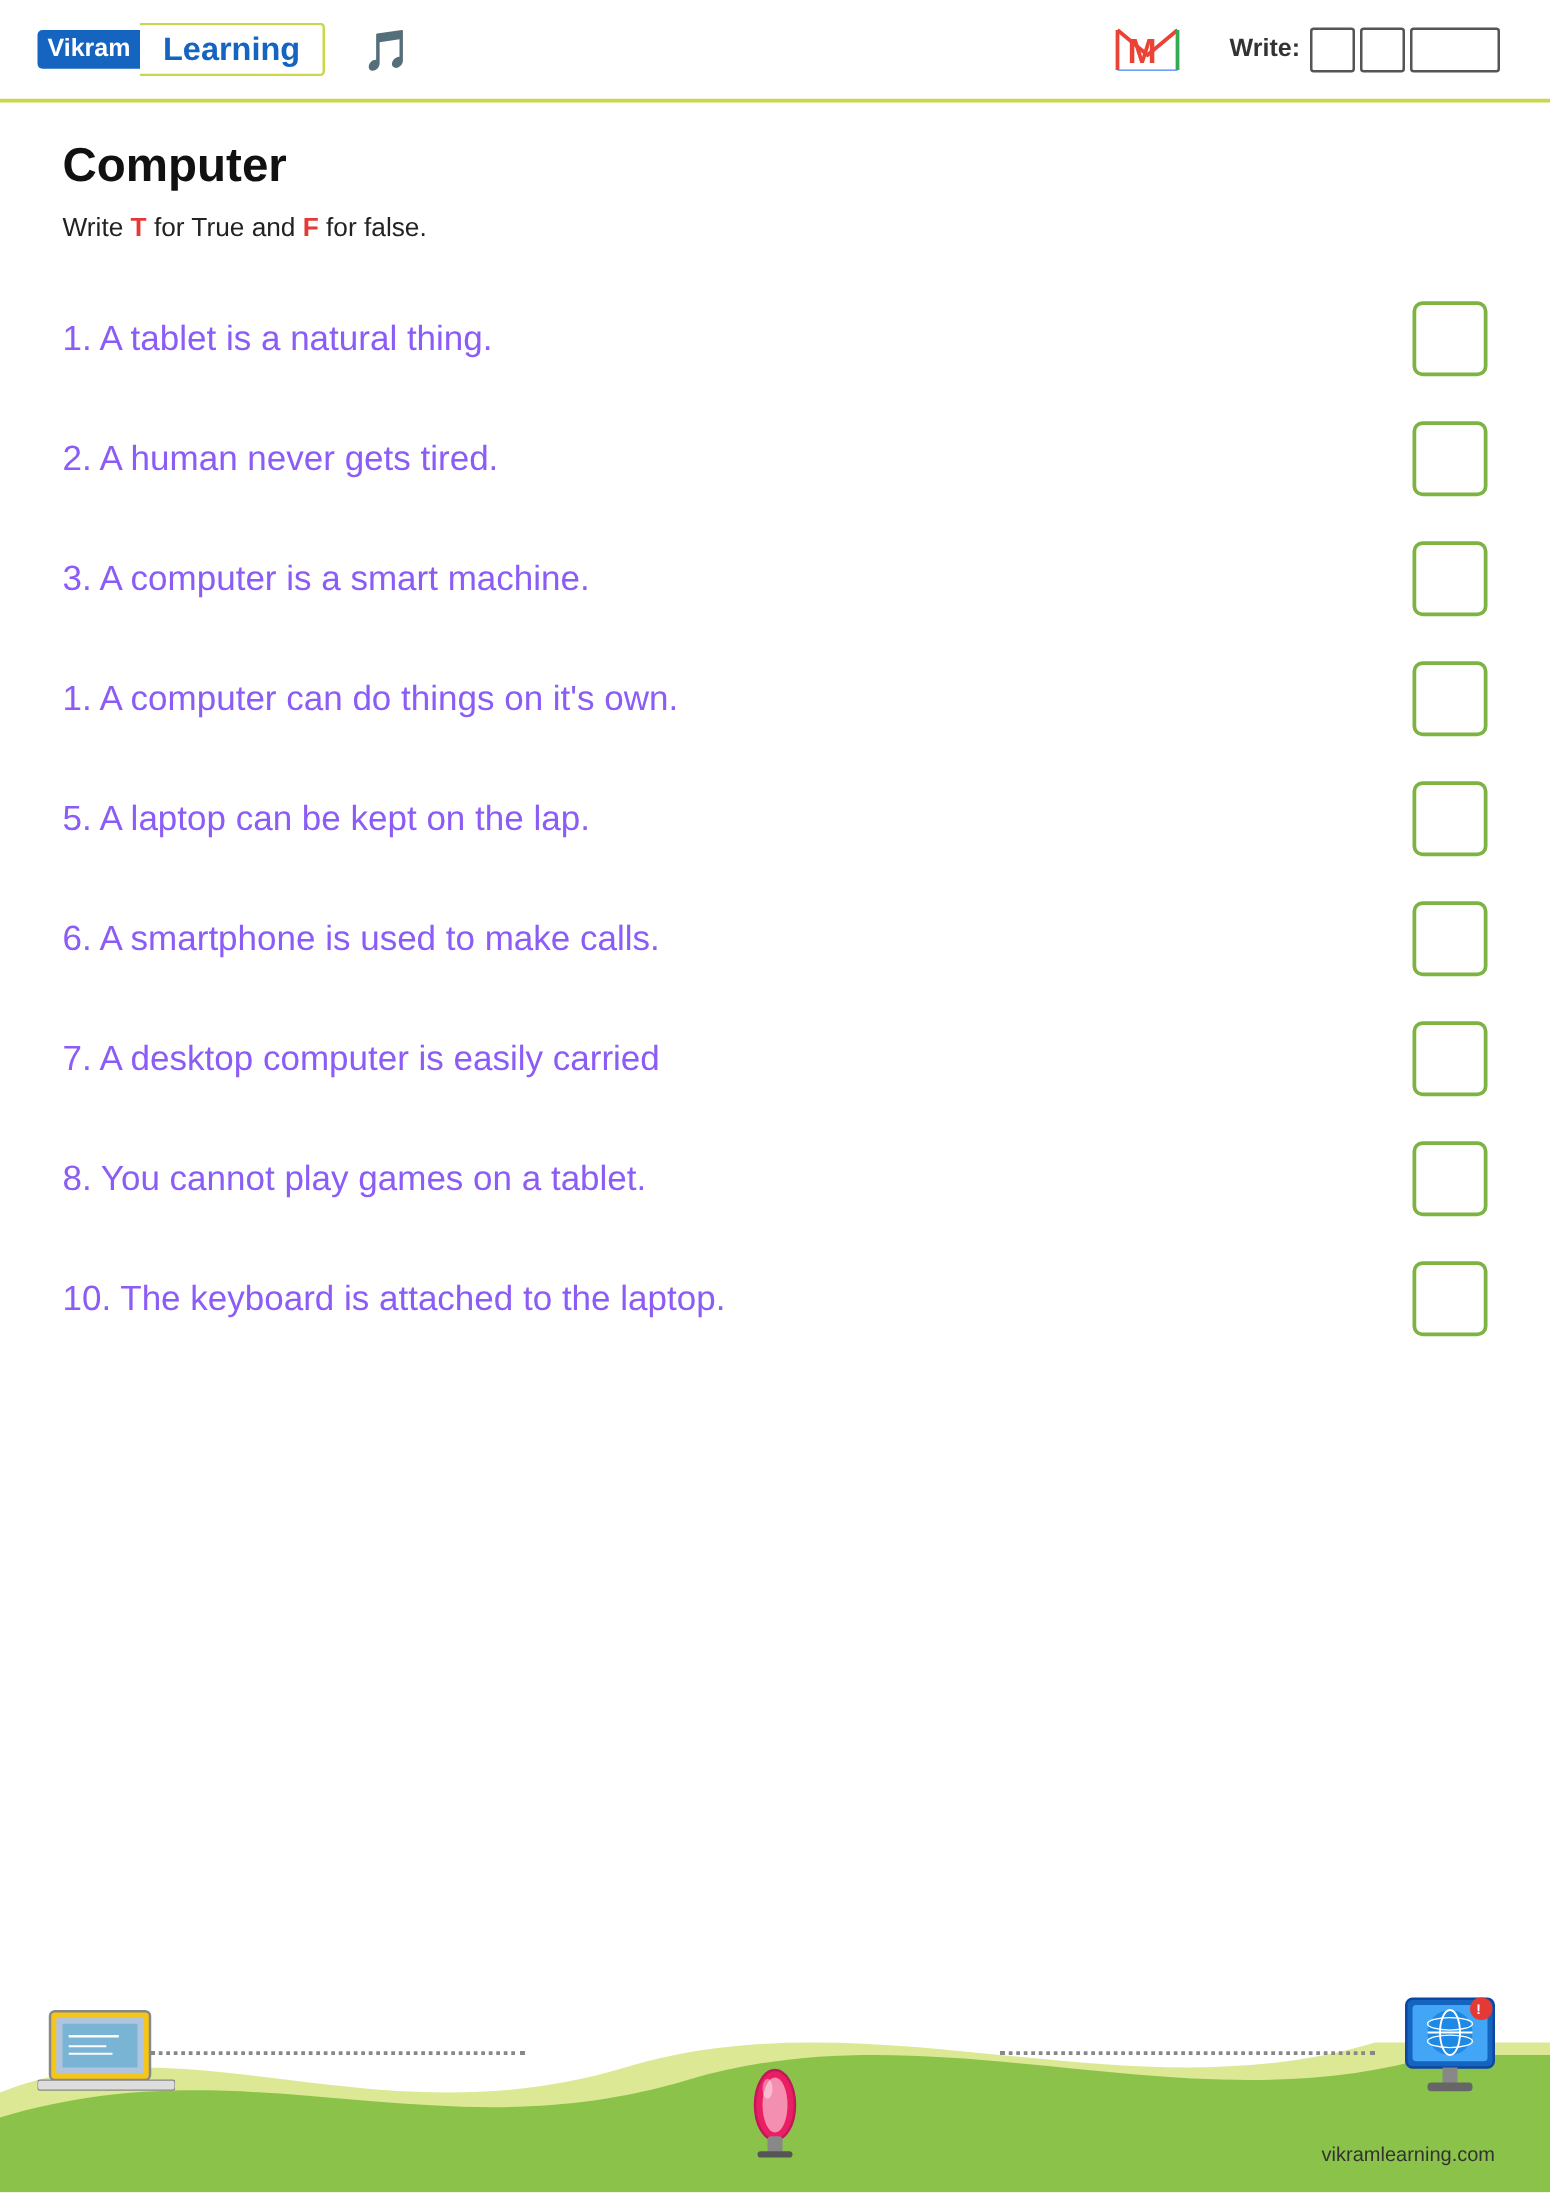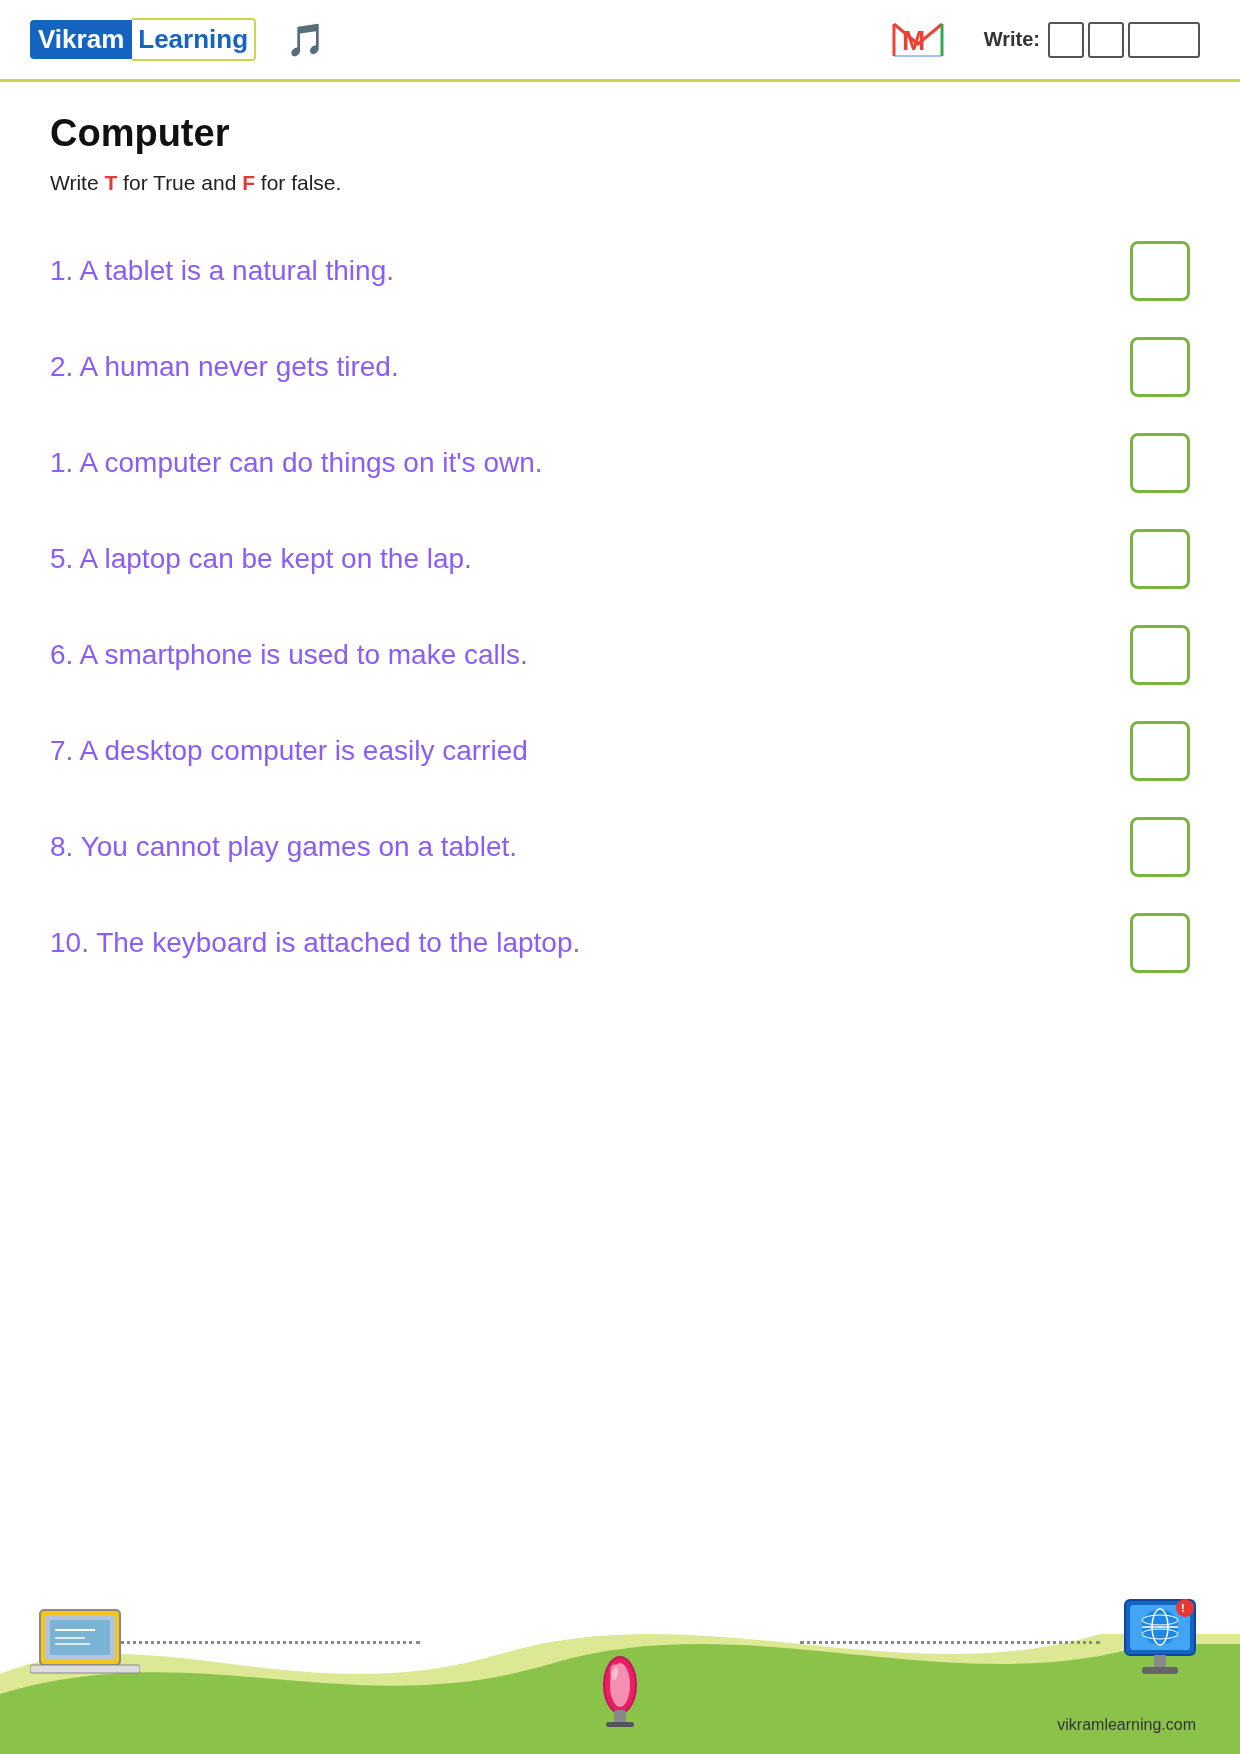--- a/index.html
+++ b/index.html
@@ -35,30 +35,30 @@
     .logo-box {
       display: flex;
       align-items: center;
       gap: 0;
     }
 
     .logo-vikram {
       background: #1565c0;
       color: #ffffff;
       font-weight: 800;
-      font-size: 26px;
+      font-size: 20px;
       padding: 4px 8px;
       border-radius: 4px 0 0 4px;
     }
 
     .logo-learning {
       color: #1565c0;
       font-weight: 700;
       font-size: 26px;
-      padding: 4px 6px;
+      padding: 4px 18px;
       background: #ffffff;
       border: 2px solid #c8d84a;
       border-left: none;
       border-radius: 0 4px 4px 0;
     }
 
     .music-icon {
       font-size: 32px;
       margin-left: 10px;
       color: #e91e63;
@@ -280,20 +280,24 @@
     <div class="questions-list" id="questions-container">
     <div class="question-row">
           <div class="question-text">1.  A tablet is a natural thing.</div>
           <div class="answer-box"></div>
         </div>
         <div class="question-row">
           <div class="question-text">2.  A human never gets tired.</div>
           <div class="answer-box"></div>
         </div>
         <div class="question-row">
+          <div class="question-text">3.  A computer is a smart machine.</div>
+          <div class="answer-box"></div>
+        </div>
+        <div class="question-row">
           <div class="question-text">1.  A computer can do things on it's own.</div>
           <div class="answer-box"></div>
         </div>
         <div class="question-row">
           <div class="question-text">5.  A laptop can be kept on the lap.</div>
           <div class="answer-box"></div>
         </div>
         <div class="question-row">
           <div class="question-text">6.  A smartphone is used to make calls.</div>
           <div class="answer-box"></div>

